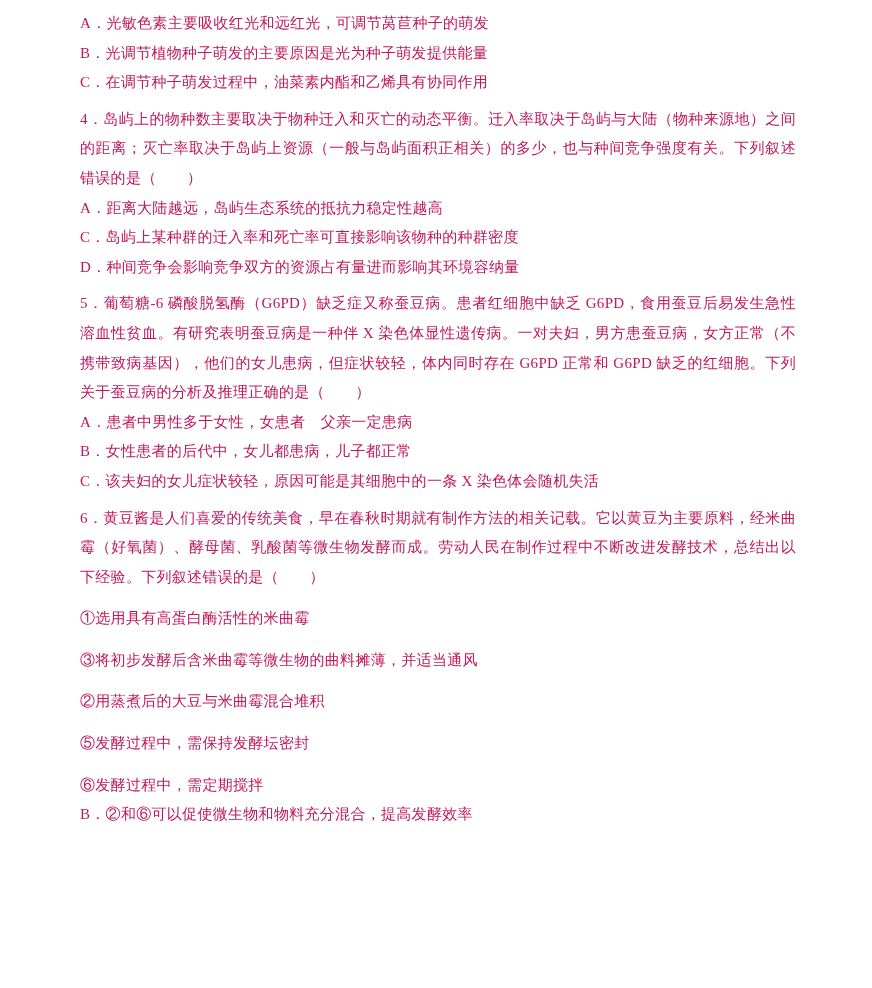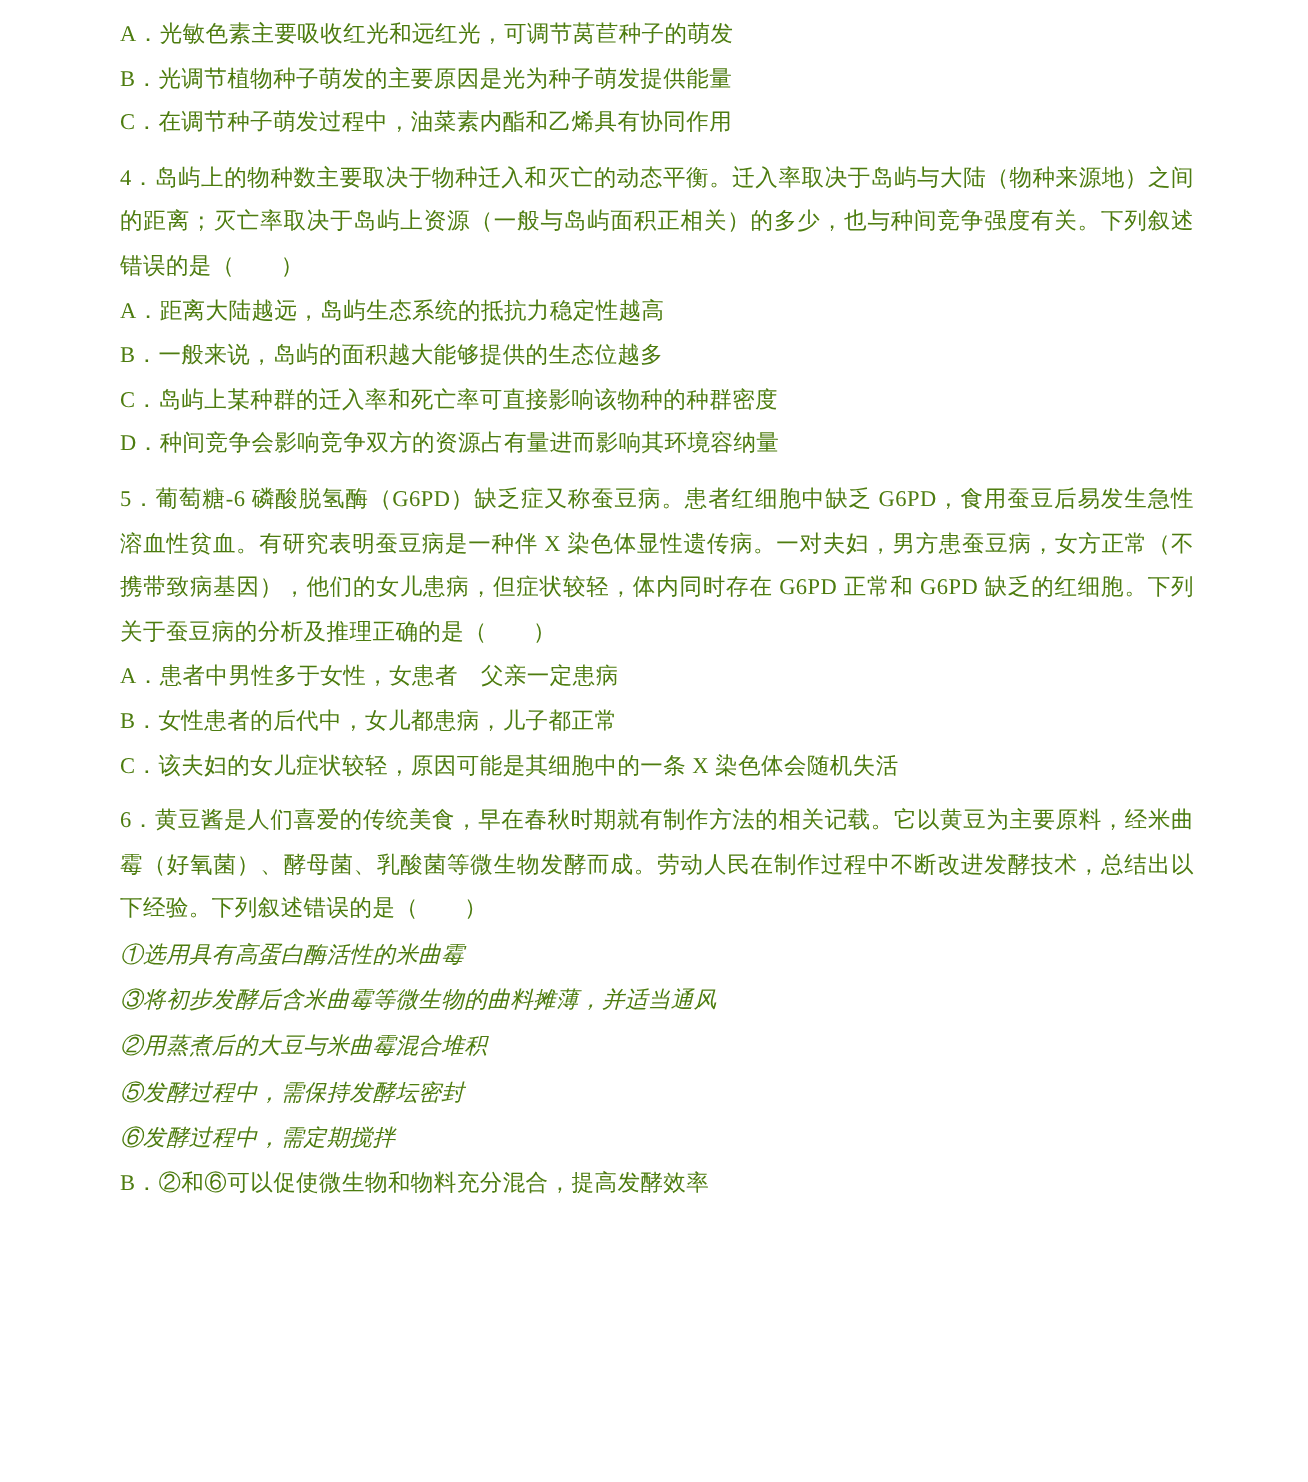--- a/index.html
+++ b/index.html
@@ -11,49 +11,47 @@
     width: 872px;
     height: 988px;
     overflow: hidden;
   }
   .doc {
     box-sizing: border-box;
     width: 872px;
     padding: 9px 76px 0 80px;
     font-family: "Liberation Serif", "DejaVu Serif", serif;
     font-size: 15px;
-    color: #4d7c0f;
+    color: #be185d;
     letter-spacing: 0.3px;
   }
   .line {
     margin: 0;
     line-height: 29.6px;
     text-align: justify;
     text-justify: inter-ideograph;
     word-break: break-all;
   }
   .stem {
     margin-top: 7px;
   }
   .item {
-    margin-top: 1px;
-    font-style: italic;
+    margin-top: 12px;
   }
 </style>
 </head>
 <body>
 
 <div class="doc">
   <div>
       <p class="line option">A．光敏色素主要吸收红光和远红光，可调节莴苣种子的萌发</p>
       <p class="line option">B．光调节植物种子萌发的主要原因是光为种子萌发提供能量</p>
       <p class="line option">C．在调节种子萌发过程中，油菜素内酯和乙烯具有协同作用</p>
       <p class="line stem">4．岛屿上的物种数主要取决于物种迁入和灭亡的动态平衡。迁入率取决于岛屿与大陆（物种来源地）之间的距离；灭亡率取决于岛屿上资源（一般与岛屿面积正相关）的多少，也与种间竞争强度有关。下列叙述错误的是（　　）</p>
       <p class="line option">A．距离大陆越远，岛屿生态系统的抵抗力稳定性越高</p>
-      <p class="line option">B．一般来说，岛屿的面积越大能够提供的生态位越多</p>
       <p class="line option">C．岛屿上某种群的迁入率和死亡率可直接影响该物种的种群密度</p>
       <p class="line option">D．种间竞争会影响竞争双方的资源占有量进而影响其环境容纳量</p>
       <p class="line stem">5．葡萄糖-6 磷酸脱氢酶（G6PD）缺乏症又称蚕豆病。患者红细胞中缺乏 G6PD，食用蚕豆后易发生急性溶血性贫血。有研究表明蚕豆病是一种伴 X 染色体显性遗传病。一对夫妇，男方患蚕豆病，女方正常（不携带致病基因），他们的女儿患病，但症状较轻，体内同时存在 G6PD 正常和 G6PD 缺乏的红细胞。下列关于蚕豆病的分析及推理正确的是（　　）</p>
       <p class="line option">A．患者中男性多于女性，女患者　父亲一定患病</p>
       <p class="line option">B．女性患者的后代中，女儿都患病，儿子都正常</p>
       <p class="line option">C．该夫妇的女儿症状较轻，原因可能是其细胞中的一条 X 染色体会随机失活</p>
       <p class="line stem">6．黄豆酱是人们喜爱的传统美食，早在春秋时期就有制作方法的相关记载。它以黄豆为主要原料，经米曲霉（好氧菌）、酵母菌、乳酸菌等微生物发酵而成。劳动人民在制作过程中不断改进发酵技术，总结出以下经验。下列叙述错误的是（　　）</p>
       <p class="line item">①选用具有高蛋白酶活性的米曲霉</p>
       <p class="line item">③将初步发酵后含米曲霉等微生物的曲料摊薄，并适当通风</p>
       <p class="line item">②用蒸煮后的大豆与米曲霉混合堆积</p>

